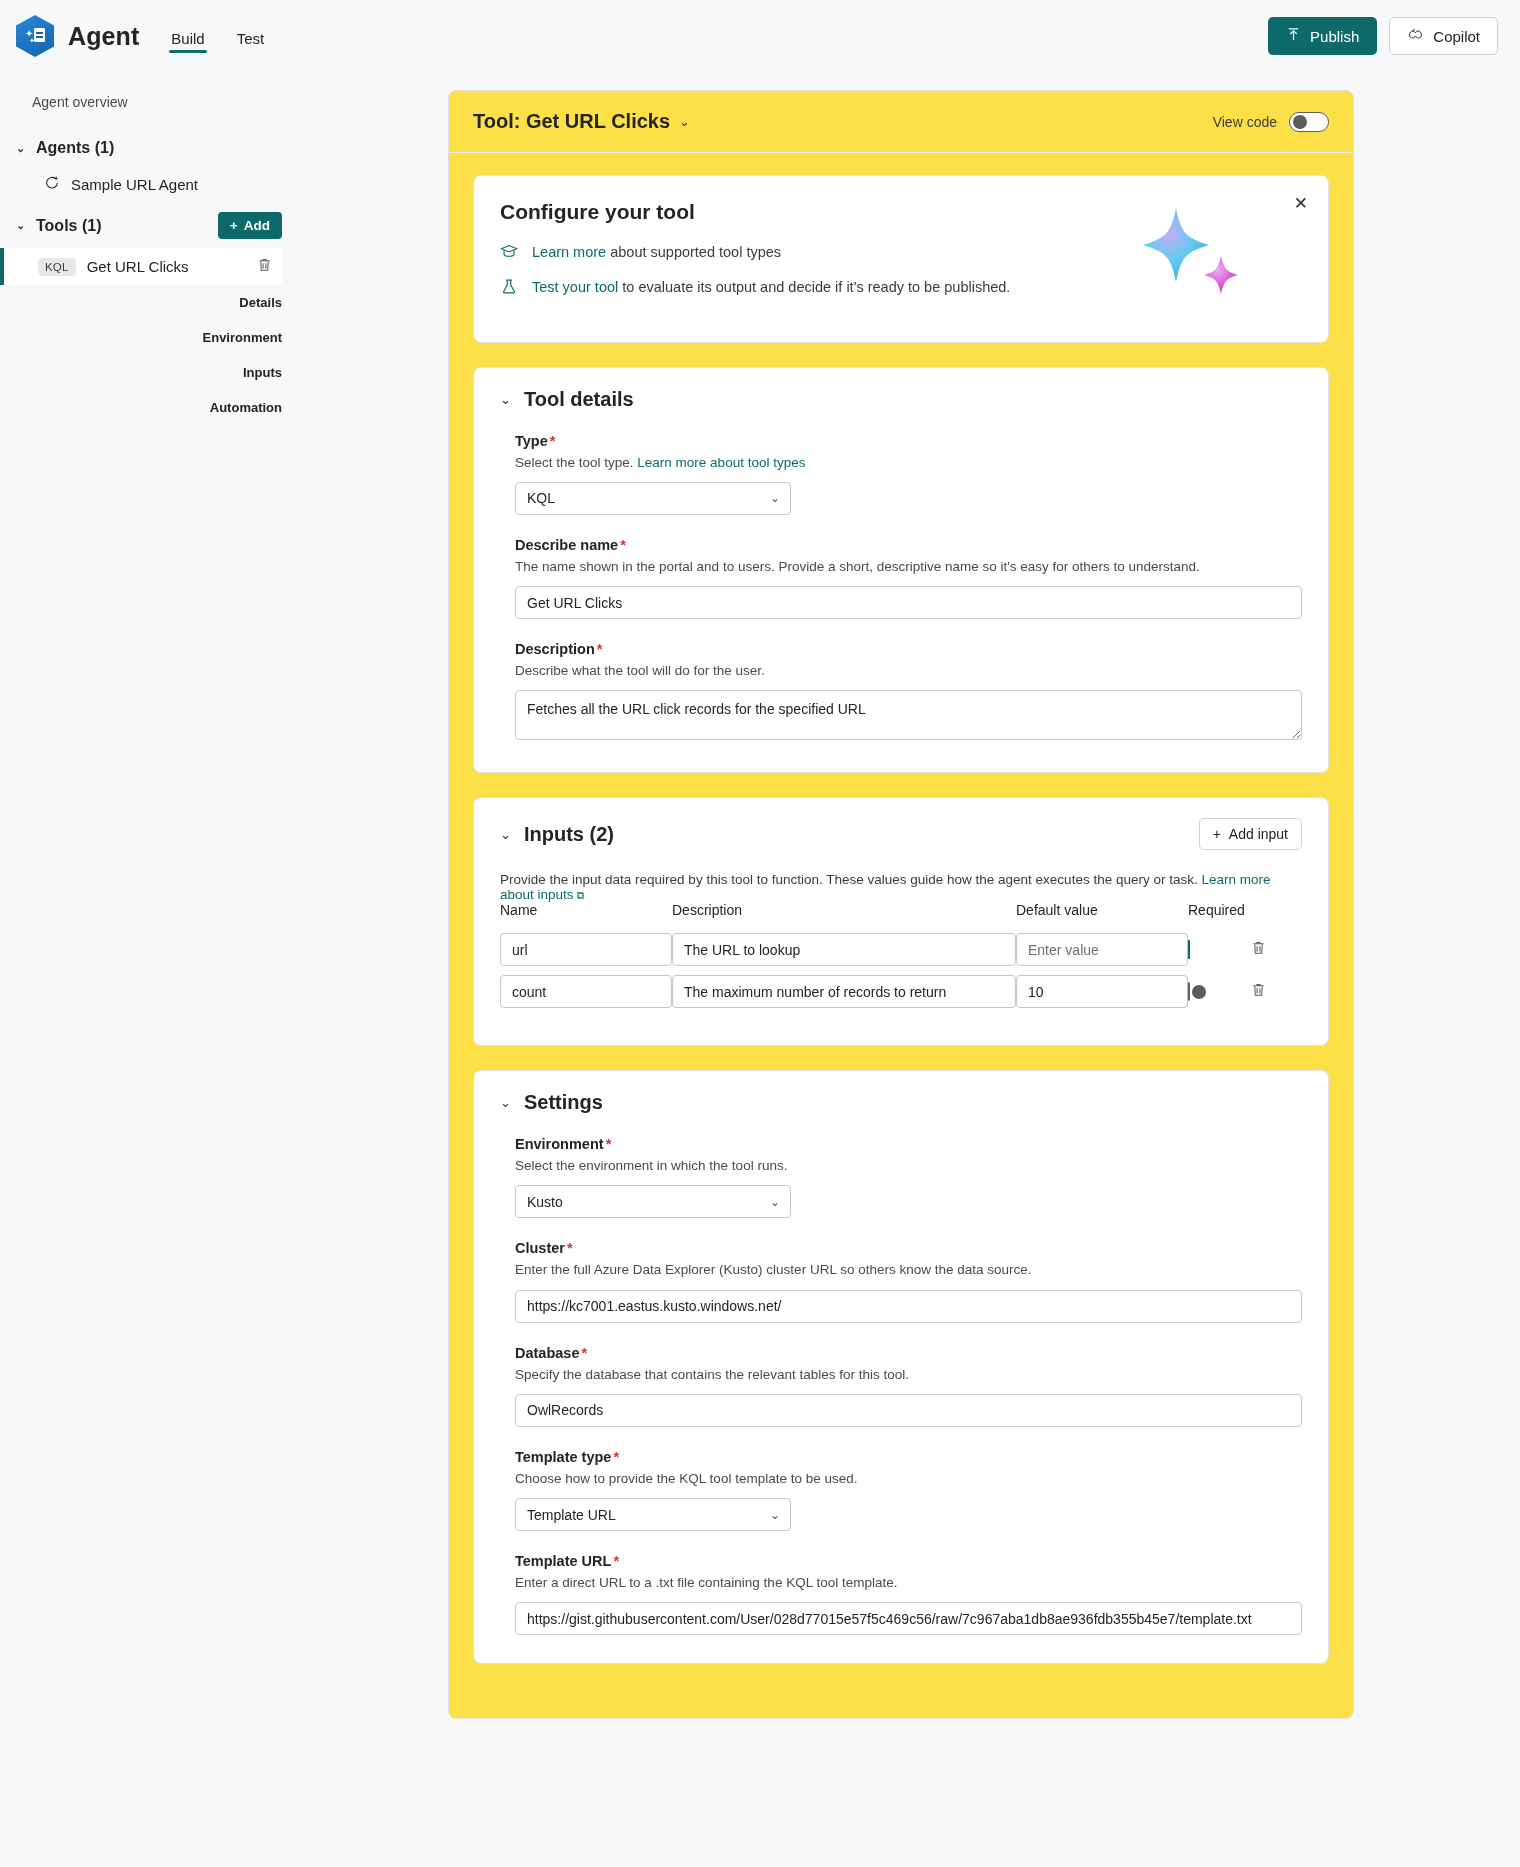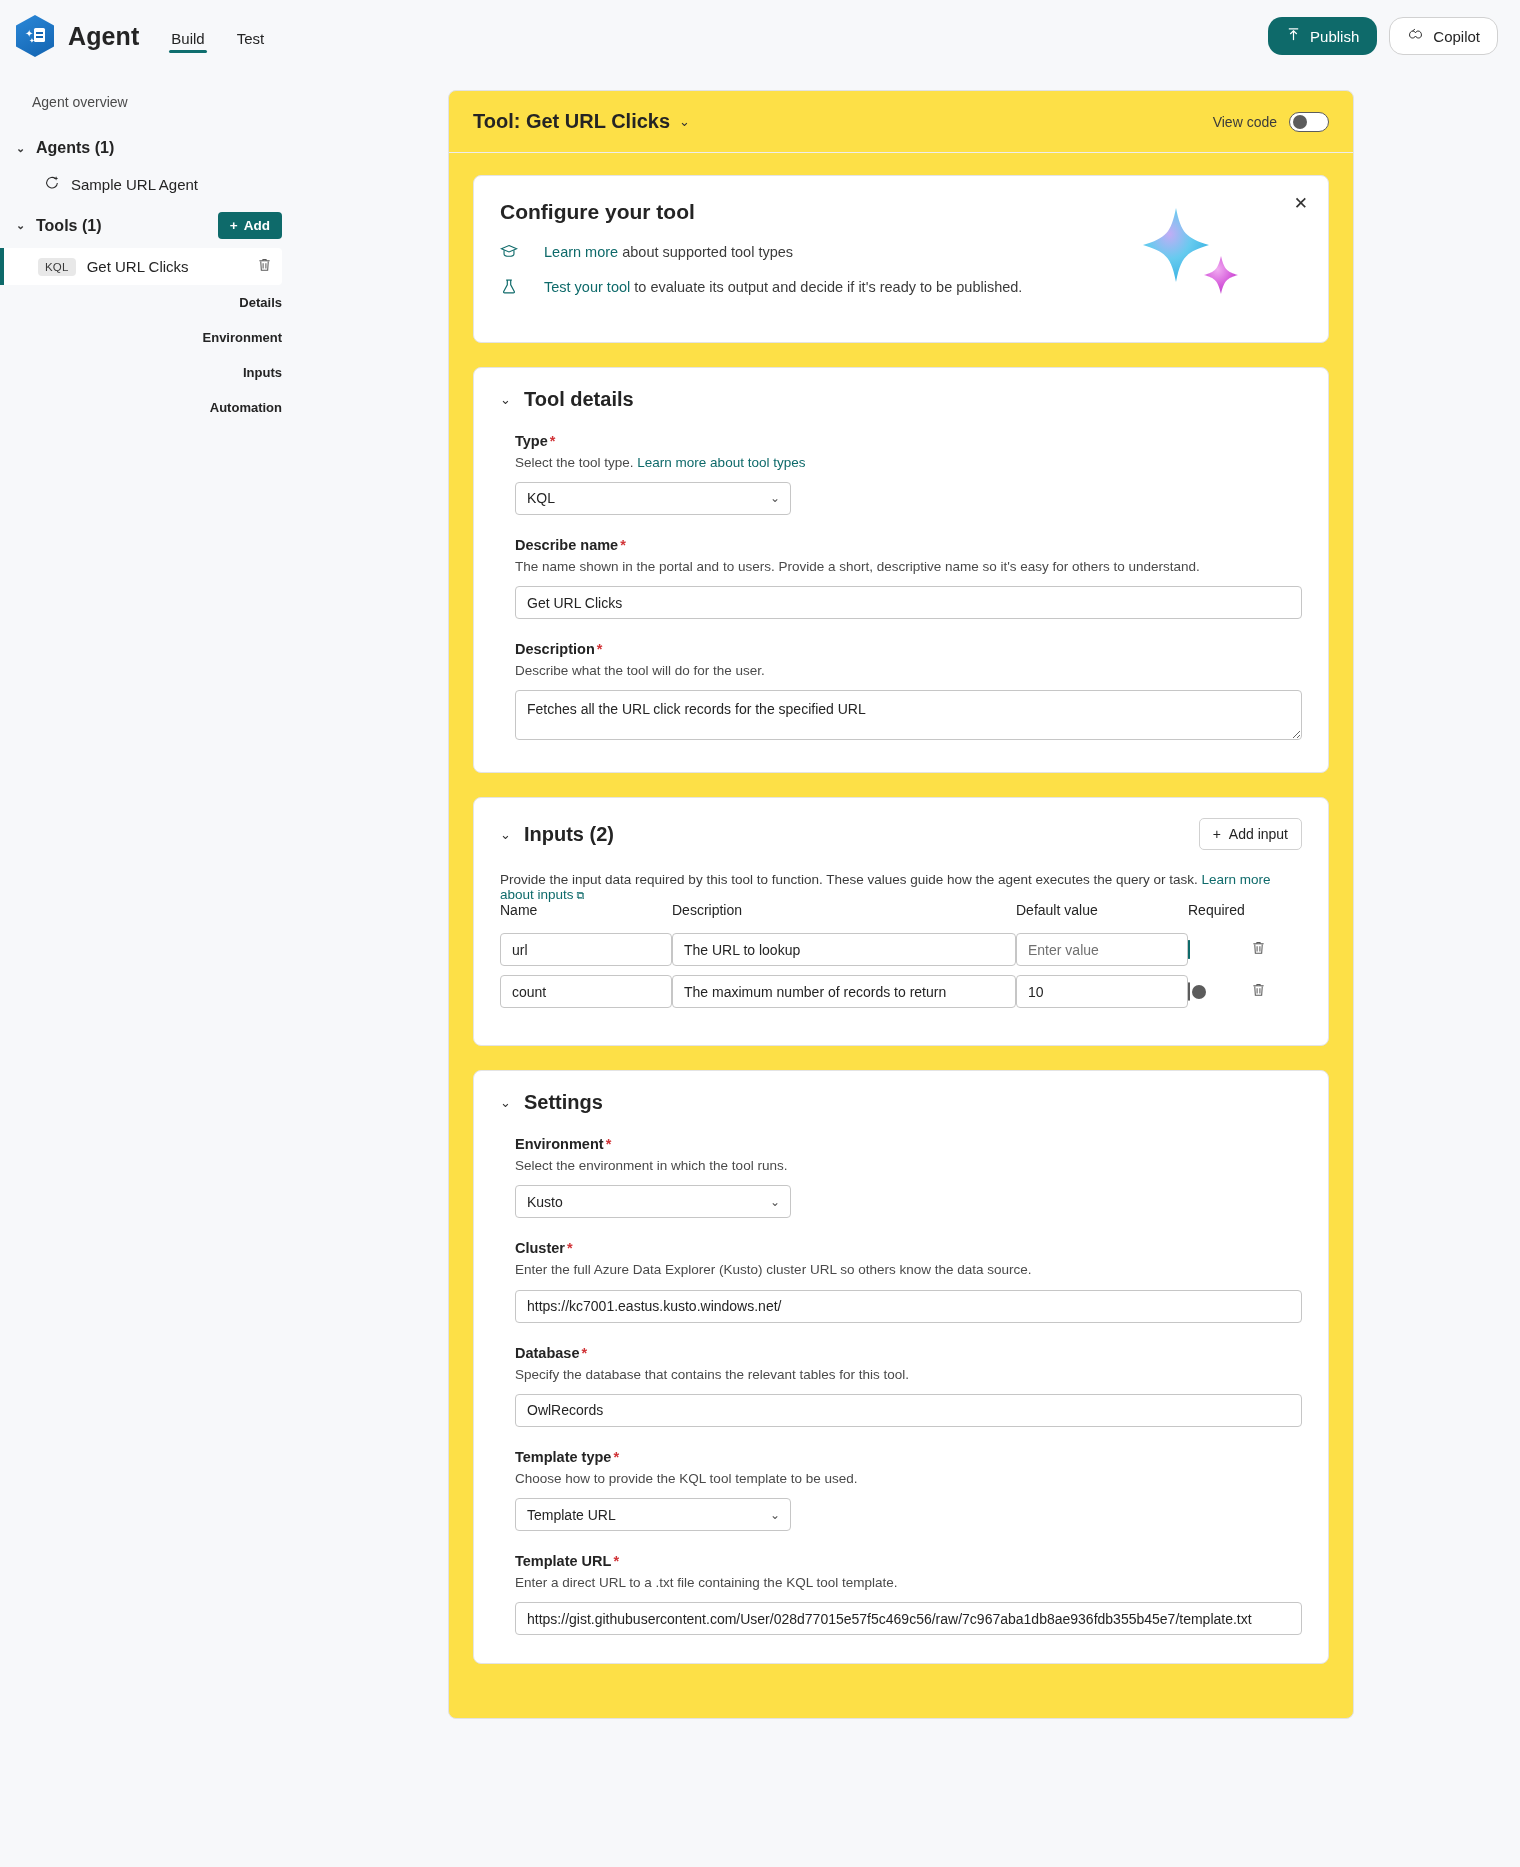--- a/index.html
+++ b/index.html
@@ -52,21 +52,21 @@
     font-size: 15px; color: #242424; padding: 22px 2px 18px; position: relative; cursor: pointer;
   }
   .tab.active { font-weight: 400; }
   .tab.active::after {
     content: ""; position: absolute; left: 0; right: 0; bottom: 12px;
     height: 3px; background: #0E6E6E; border-radius: 2px;
   }
   .topbar-right { margin-left: auto; display: flex; gap: 12px; align-items: center; }
   .btn {
     display: inline-flex; align-items: center; gap: 9px;
-    height: 38px; padding: 0 17px; border-radius: 14px;
+    height: 38px; padding: 0 17px; border-radius: 5px;
     font-size: 15px; cursor: pointer; border: 1px solid transparent;
     white-space: nowrap;
   }
   .btn-primary { background: #0E6A6A; color: #fff; font-weight: 400; }
   .btn-ghost { background: #fff; color: #242424; border: 1px solid #D1D1D1; }
 
   
   .layout { display: flex; height: calc(1867px - 72px); }
 
   
@@ -130,21 +130,21 @@
 
   .panel-body { padding: 22px 24px 30px; }
 
   
   .card {
     border: 1px solid #E4E4E4; border-radius: 8px; padding: 24px 26px 28px;
     position: relative; margin-bottom: 24px; background: #fff;
   }
   .card h2 { margin: 0 0 18px; font-size: 21px; font-weight: 700; }
   .card-line {
-    display: flex; align-items: flex-start; gap: 24px;
+    display: flex; align-items: flex-start; gap: 12px;
     font-size: 14.5px; color: #3B3B3B; margin-bottom: 13px; line-height: 1.4;
   }
   .card-line .ico { color: #0E6A6A; flex: 0 0 20px; margin-top: 1px; }
   .lnk { color: #0E6A6A; cursor: pointer; }
   .close-x {
     position: absolute; right: 20px; top: 19px; font-size: 17px;
     color: #333; cursor: pointer; line-height: 1;
   }
   .sparkles { position: absolute; right: 72px; top: 22px; width: 120px; height: 105px; }
 

